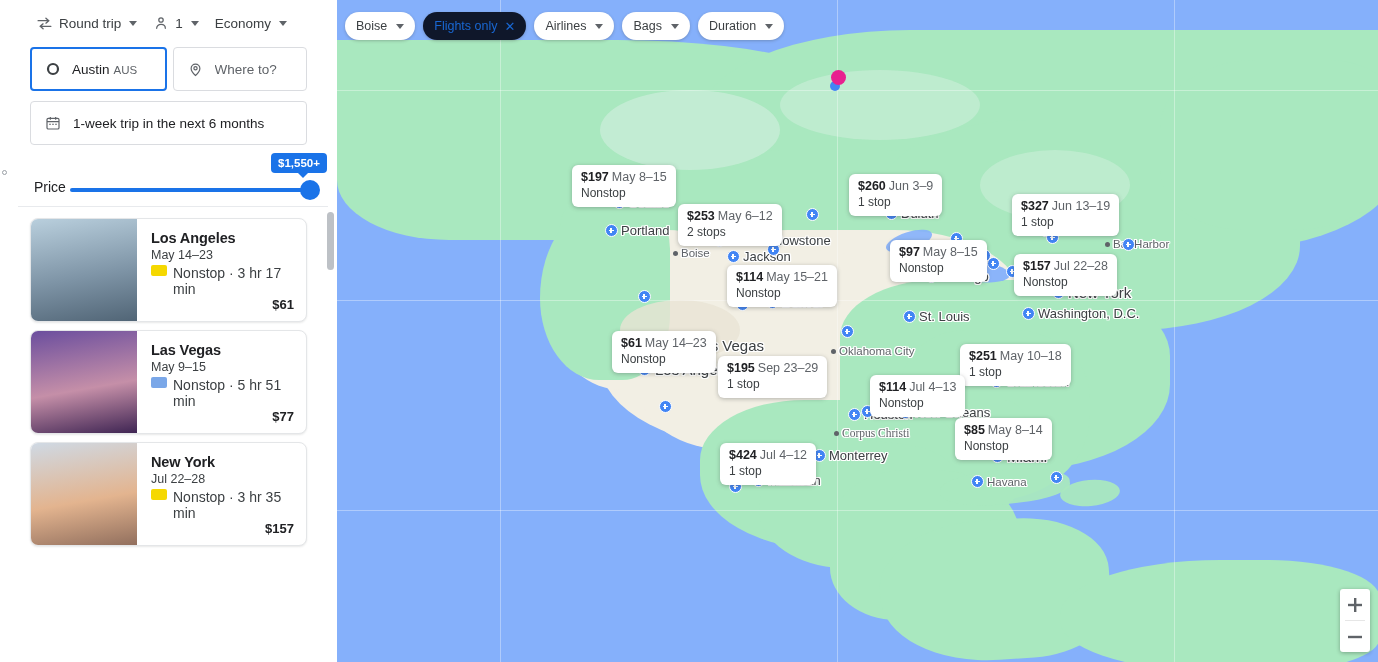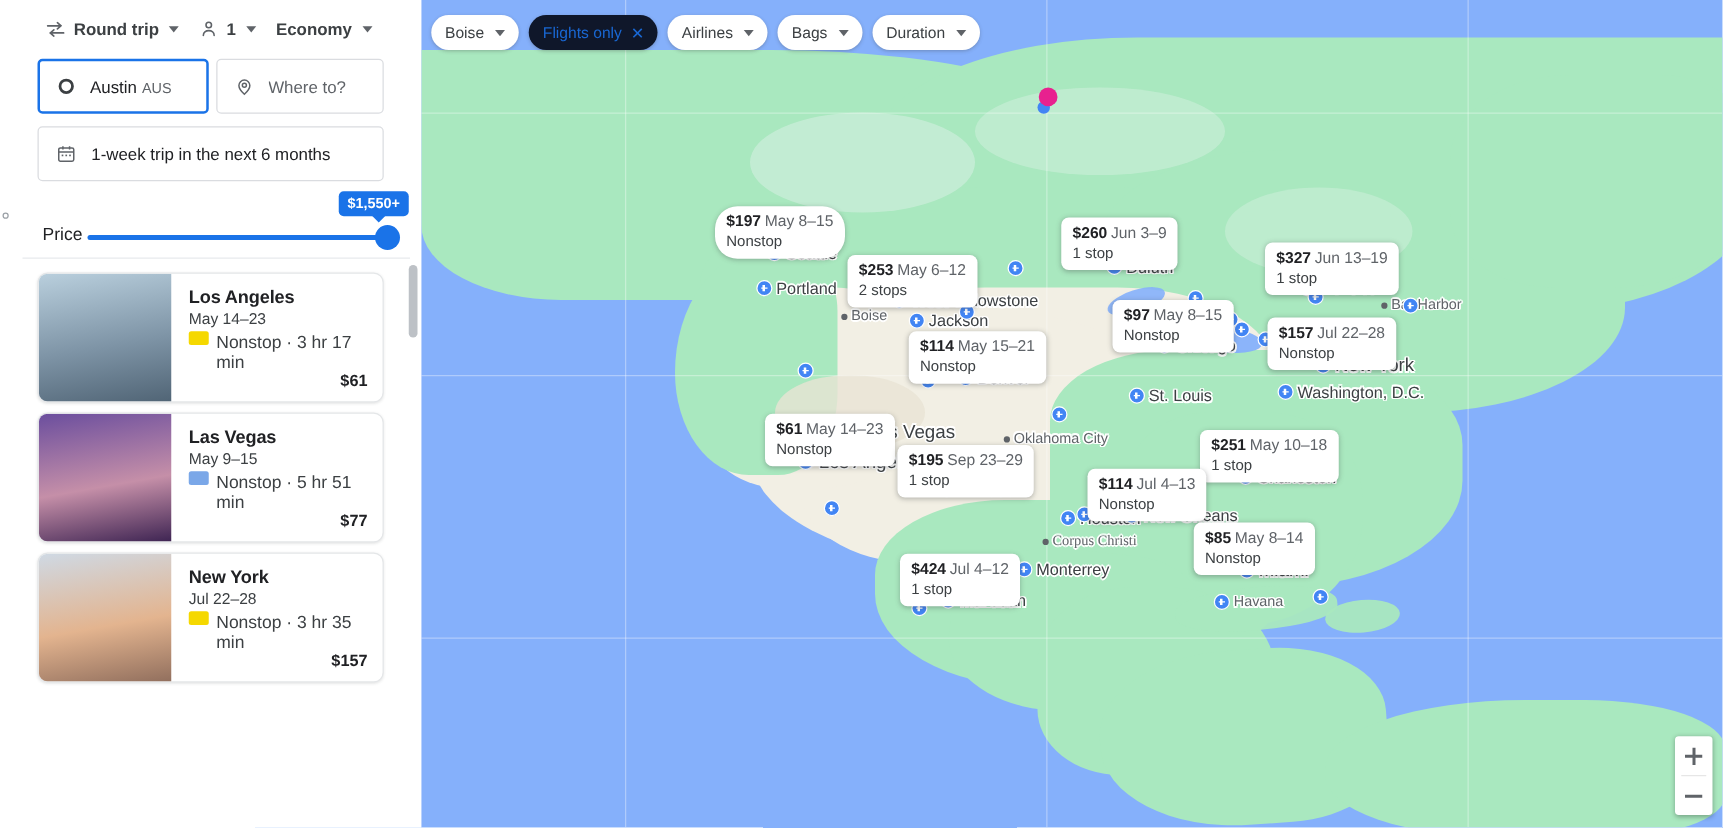--- a/index.html
+++ b/index.html
@@ -22,21 +22,20 @@
     position: absolute; left: 0; top: 0;
     width: 337px; height: 46px;
     display: flex; align-items: center; gap: 4px;
     padding-left: 30px;
   }
   .tb-item {
     display: flex; align-items: center; gap: 6px;
     font-size: 13.5px; color: #3c4043;
     padding: 5px 6px; border-radius: 4px; cursor: pointer;
     white-space: nowrap;
-    font-weight: bold;
   }
   .caret {
     width: 0; height: 0; margin-left: 2px;
     border-left: 4px solid transparent;
     border-right: 4px solid transparent;
     border-top: 5px solid #5f6368;
   }
   .ic { display: inline-block; line-height: 0; }
 
   .fields { position: absolute; left: 30px; top: 47px; width: 277px; }
@@ -290,21 +289,21 @@
           <span class="cname">Washington, D.C.</span>
         </div>
         <div class="mcity" style="left: 429px; top: 295px;">
           <span class="pin"></span>
           <span class="cname">Denver</span>
         </div>
         <div class="mcity" style="left: 566px; top: 309px;">
           <span class="pin"></span>
           <span class="cname">St. Louis</span>
         </div>
-        <div class="mcity" style="left: 466px; top: 345px;">
+        <div class="mcity" style="left: 494px; top: 345px;">
           <span class="pin small"></span>
           <span class="cname sm">Oklahoma City</span>
         </div>
         <div class="mcity" style="left: 302px; top: 361px;">
           <span class="pin"></span>
           <span class="cname lg">Los Angeles</span>
         </div>
         <div class="mcity" style="left: 349px; top: 337px;">
           <span class="pin small"></span>
           <span class="cname lg">Las Vegas</span>
@@ -398,21 +397,21 @@
         </div>
         <div class="mcity" style="left: 641px; top: 249px;">
           <span class="pin"></span>
         </div>
         <div class="mcity" style="left: 524px; top: 405px;">
           <span class="pin"></span>
         </div>
         <div class="mcity" style="left: 602px; top: 398px;">
           <span class="pin"></span>
         </div>
-        <div class="plabel" style="left: 235px; top: 165px; border-radius: 18px;">
+        <div class="plabel" style="left: 235px; top: 165px;">
           <div class="l1"><span class="amt">$197</span><span class="dates">May 8–15</span></div>
           <div class="l2">Nonstop</div>
         </div>
         <div class="plabel" style="left: 341px; top: 204px;">
           <div class="l1"><span class="amt">$253</span><span class="dates">May 6–12</span></div>
           <div class="l2">2 stops</div>
         </div>
         <div class="plabel" style="left: 512px; top: 174px;">
           <div class="l1"><span class="amt">$260</span><span class="dates">Jun 3–9</span></div>
           <div class="l2">1 stop</div>

